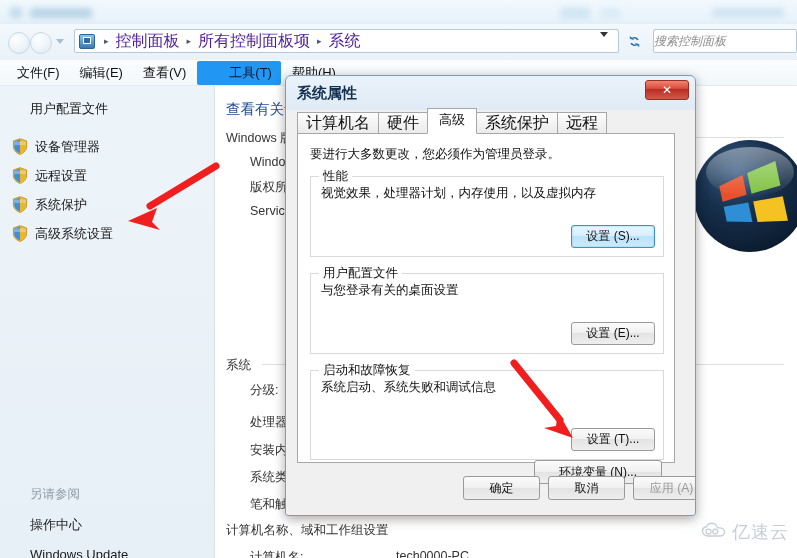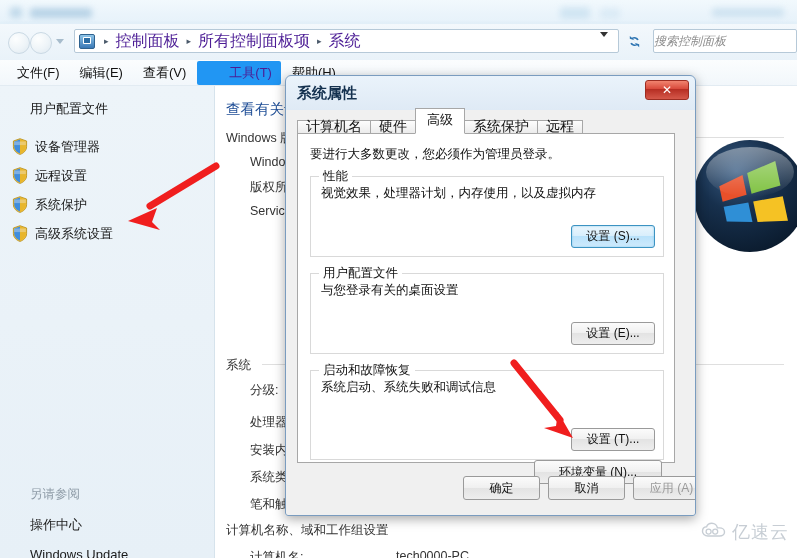--- a/index.html
+++ b/index.html
@@ -92,21 +92,21 @@
   .menubar {
     position:absolute; left:0; top:36px; width:797px; height:26px;
     background: linear-gradient(to bottom,#fbfdfe 0%, #f2f7fb 100%);
     border-bottom: 1px solid #e2ebf2;
     display:flex; align-items:center; padding-left: 8px;
   }
   .menu-item {
     font-size: 13px; color:#111; padding: 3px 9px; margin-right: 2px; border-radius:2px;
     white-space: nowrap;
   }
-  .menu-item.active { background:#2196f3; color:#4c1d95;padding-left:32px; }
+  .menu-item.active { background:#2196f3; color:#0f172a;padding-left:32px; }
 
   
   .leftpane {
     position:absolute; left:0; top:62px; width:215px; height:472px;
     background: linear-gradient(to bottom,#edf4f9 0%, #e7f0f7 100%);
     border-right: 1px solid #d6e3ec;
   }
   .lp-home { position:absolute; left:30px; top:14px; font-size:13px; color:#1a1a1a; }
   .lp-list { position:absolute; left:12px; top:46px; width:200px; }
   .lp-row { display:flex; align-items:center; height:29px; }
@@ -153,23 +153,23 @@
     background: linear-gradient(to bottom,#f1846f 0%, #d8483a 45%, #b62e23 46%, #d5584a 100%);
     border:1px solid #9c2d22; border-radius:3px;
     color:#fff; font-size:12px; display:flex; align-items:center; justify-content:center;
     font-family:"Liberation Serif", serif;
   }
   .dlg-body {
     position:absolute; left:9px; top:34px; width:393px; height:398px;
   }
   .tabs { position:absolute; left:2px; top:0; height:24px; display:flex; align-items:flex-end; }
   .tab {
-    font-size:14px; color:#111; padding: 3px 8px 4px; border:1px solid #a7a7a7;
+    font-size:16px; color:#111; padding: 3px 8px 4px; border:1px solid #a7a7a7;
     background: linear-gradient(to bottom,#fdfdfd,#eaeaea);
-    border-bottom:none; margin-right:-1px; height:14px;
+    border-bottom:none; margin-right:-1px; height:22px;
     display:flex;align-items:center;
   }
   .tab.active {
     background:#fff; height:26px; font-size:13px; padding: 3px 11px 6px;
     border-bottom: 1px solid #fff; position:relative; z-index:3;
   }
   .tabpane {
     position:absolute; left:2px; top:23px; width:378px; height:330px;
     background:#fff; border:1px solid #a7a7a7;
   }

